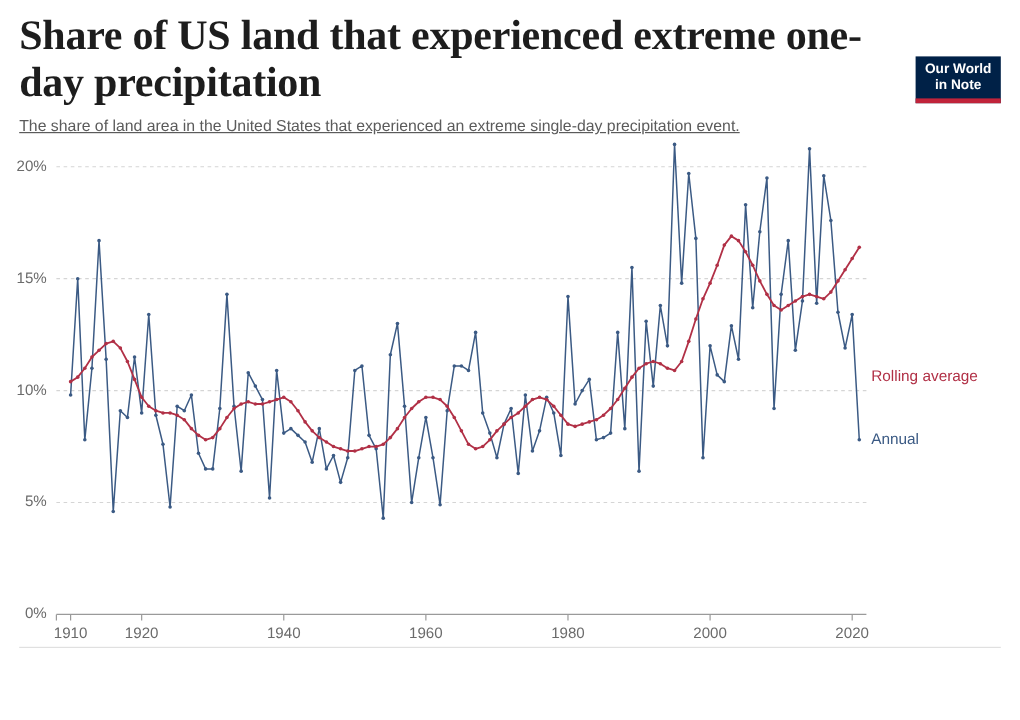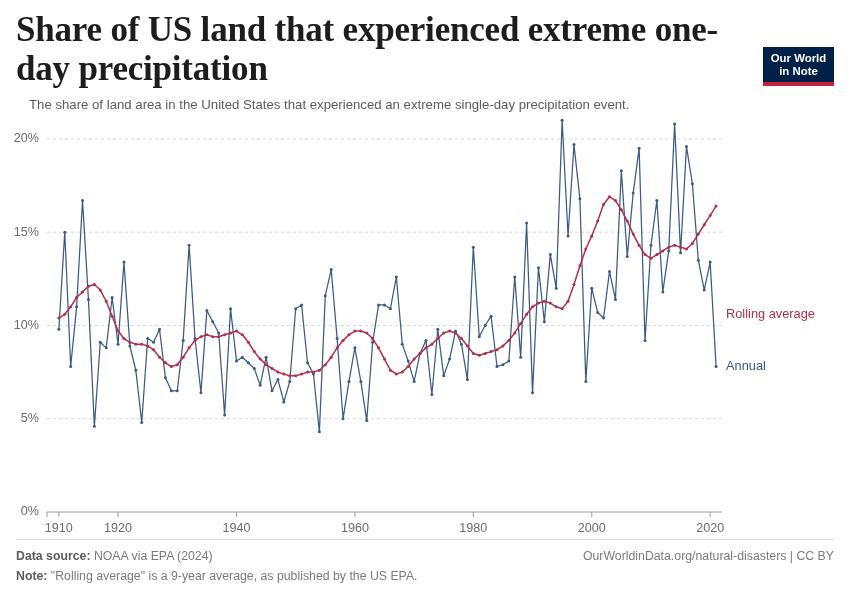--- a/index.html
+++ b/index.html
@@ -30,23 +30,24 @@
     letter-spacing: -0.2px;
     color: #1d1d1d;
     line-height: 1.12;
     margin: 0;
     width: 720px;
   }
   #subtitle {
     font-family: "Liberation Sans", sans-serif;
     font-size: 13.2px;
     color: #5b5b5b;
-    margin: 9px 0 0 13px;
+    margin: 9px 0 0 0;
     line-height: 1.25;
     width: 730px;
+    text-decoration: underline;
   }
   #logo {
     position: absolute;
     right: 0px; top: 5px;
     width: 71px;
     background: #002147;
     border-bottom: 4px solid #c0233a;
     padding: 5px 4px 4px 4px;
     text-align: center;
     margin-top: 32px;
@@ -393,23 +394,14 @@
           <circle cx="716.08" cy="124.12" r="1.5" fill="#b13046"></circle>
         </g>
       <g id="g-slabels">
           <text x="726" y="284.52093023255816" class="serieslabel" fill="#3b5a84" dominant-baseline="middle">Annual</text>
           <text x="726" y="232.29767441860466" class="serieslabel" fill="#b13046" dominant-baseline="middle">Rolling average</text>
         </g>
     </svg>
   </div>
 
   <div id="footer-rule"></div>
-  <div id="footer">
-    <div class="row">
-      <span class="strong">Data source:</span><span> NOAA via EPA (2024)</span>
-      <span class="right">OurWorldinData.org/natural-disasters | CC BY</span>
-    </div>
-    <div class="row">
-      <span class="strong">Note:</span><span> "Rolling average" is a 9-year average, as published by the US EPA.</span>
-    </div>
-  </div>
 
 </div>
 
 </body></html>

